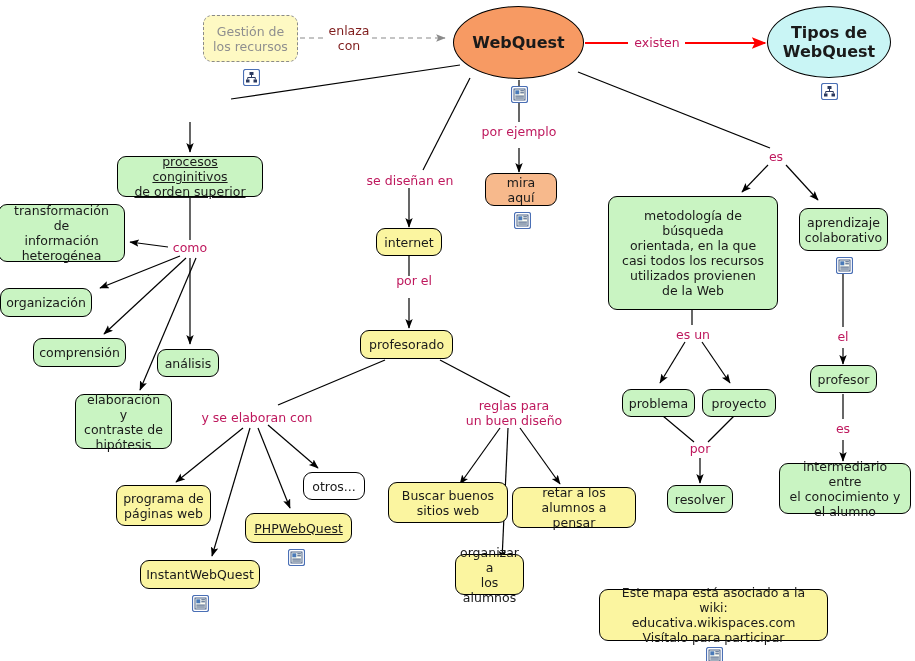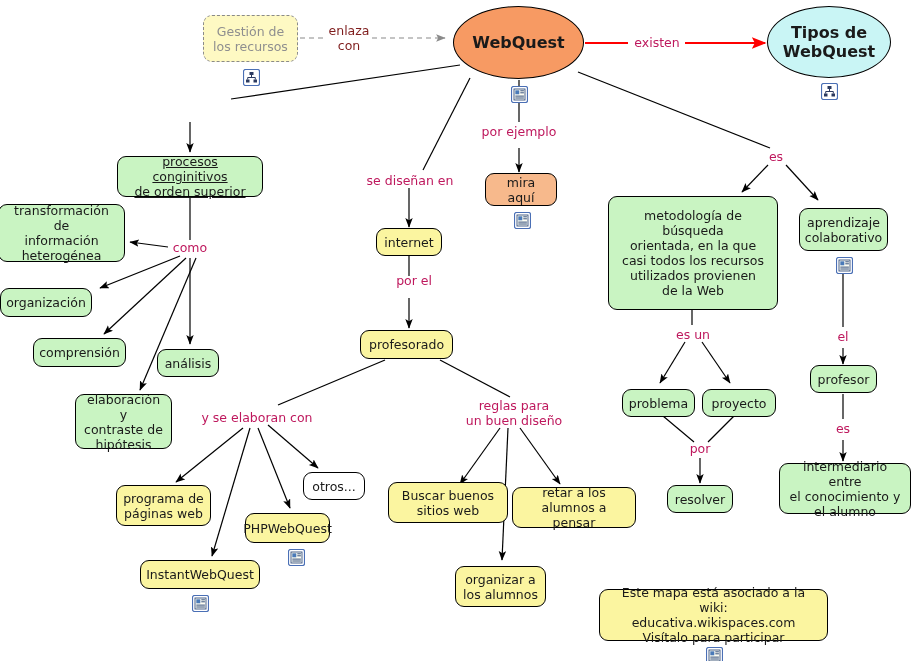--- a/index.html
+++ b/index.html
@@ -266,21 +266,21 @@
         <rect x="4.3" y="11.5" width="8.6" height="1" fill="#35507e"></rect>
       </svg>
     </span>
   </div>
 
   <div class="node yellow" style="left:116px; top:485px; width:95px; height:41px;">
     <span>programa de
 páginas web</span>
   </div>
 
-  <div class="node yellow" style="left:245px; top:513px; width:85px; height:30px;">
+  <div class="node yellow" style="left:245px; top:513px; width:107px; height:30px;text-decoration:underline;">
     <span>PHPWebQuest</span>
     <span class="node-icon" style="left:42px; bottom:-9px;">
       <svg viewBox="0 0 17 17" width="17" height="17">
         <rect x="0.5" y="0.5" width="16" height="16" rx="2" fill="#ffffff" stroke="#4a6fb5" stroke-width="1.2"></rect>
         <rect x="3" y="3" width="11" height="11" fill="#fdfdf2" stroke="#35507e" stroke-width="0.9"></rect>
         <rect x="4.3" y="4.3" width="4" height="4" fill="#4a7ab8"></rect>
         <rect x="9.3" y="4.3" width="3.6" height="1" fill="#35507e"></rect>
         <rect x="9.3" y="6.3" width="3.6" height="1" fill="#35507e"></rect>
         <rect x="4.3" y="9.6" width="8.6" height="1" fill="#35507e"></rect>
         <rect x="4.3" y="11.5" width="8.6" height="1" fill="#35507e"></rect>
@@ -305,21 +305,21 @@
         <rect x="4.3" y="11.5" width="8.6" height="1" fill="#35507e"></rect>
       </svg>
     </span>
   </div>
 
   <div class="node yellow" style="left:388px; top:482px; width:120px; height:41px;">
     <span>Buscar buenos
 sitios web</span>
   </div>
 
-  <div class="node yellow" style="left:455px; top:566px; width:91px; height:41px;">
+  <div class="node yellow" style="left:455px; top:554px; width:69px; height:41px;">
     <span>organizar a
 los alumnos</span>
   </div>
 
   <div class="node yellow" style="left:512px; top:487px; width:124px; height:41px;">
     <span>retar a los
 alumnos a pensar</span>
   </div>
 
   <div class="node green" style="left:608px; top:196px; width:170px; height:114px;">

